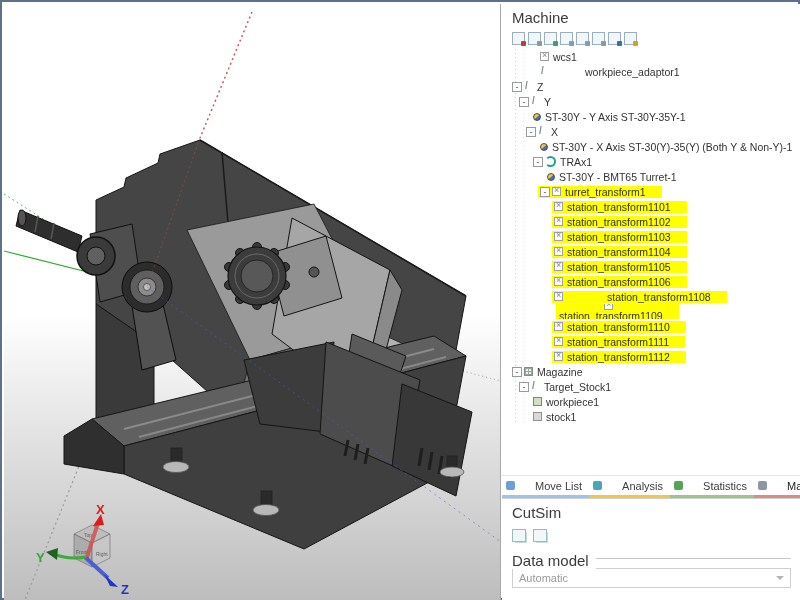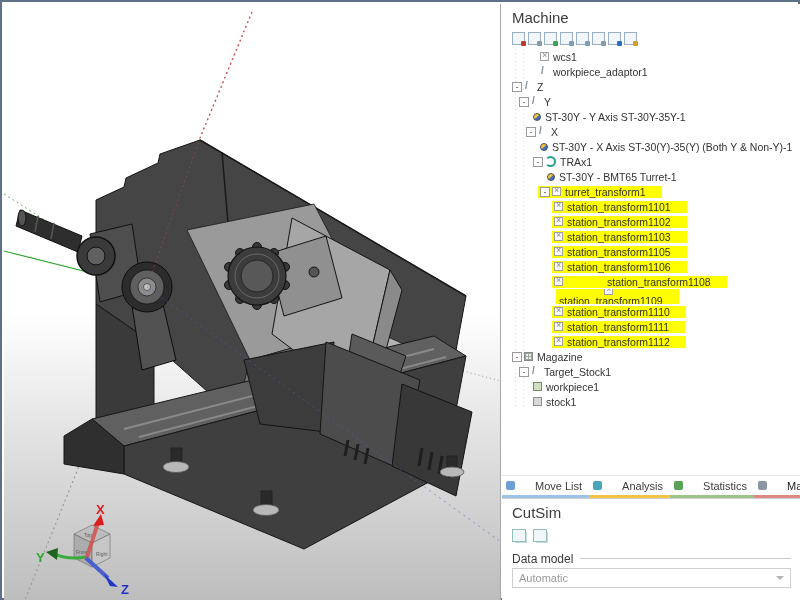--- a/index.html
+++ b/index.html
@@ -55,21 +55,21 @@
        border-bottom:3px solid transparent;flex:none;}
   .tab.active{color:#1d1d1d;}
   .tab-ic{width:9px;height:9px;border-radius:2px;flex:none;}
 
   
   #cutsim{position:absolute;left:0;top:495px;width:298px;}
   .cs-toolbar{padding:6px 0 0 10px;display:flex;}
   .cs-icon{width:12px;height:11px;border:1px solid #7fb5ad;background:#eef6f5;margin-right:7px;
            box-shadow:2px 2px 0 -1px #bcd8d4;opacity:.85;}
   .group{margin:16px 0 0 10px;width:279px;border-top:1px solid #c8c8c8;position:relative;padding-top:9px;}
-  .group-label{position:absolute;top:-7px;left:0;background:#fff;padding-right:7px;font-size:12px;color:#3a3a3a;}
+  .group-label{position:absolute;top:-7px;left:0;background:#fff;padding-right:7px;font-size:15px;color:#3a3a3a;}
   .combo{height:20px;border:1px solid #cfcfcf;background:#fff;display:flex;align-items:center;
          justify-content:space-between;padding:0 6px;font-size:11px;color:#9a9a9a;box-sizing:border-box;}
   .combo-arrow{width:0;height:0;border-left:4px solid transparent;border-right:4px solid transparent;
                border-top:4px solid #b4b4b4;}
 </style>
 </head>
 <body>
 
 <div id="frame">
 
@@ -220,21 +220,21 @@
         </span>
       </div>
     <div id="tree">
         <div class="trow">
           <span class="trow-inner" style="margin-left: 30px; justify-content: flex-end;">
             <span class="ticon ticon-transform"></span>
             <span class="tlabel">wcs1</span>
           </span>
         </div>
         <div class="trow">
-          <span class="trow-inner" style="margin-left: 30px;">
+          <span class="trow-inner" style="margin-left: 30px; gap: 32px;">
             <span class="ticon ticon-slash"></span>
             <span class="tlabel">workpiece_adaptor1</span>
           </span>
         </div>
         <div class="trow">
           <span class="trow-inner" style="margin-left: 2px;">
             <span class="exp">-</span>
             <span class="ticon ticon-slash"></span>
             <span class="tlabel">Z</span>
           </span>
@@ -294,20 +294,26 @@
         <div class="trow">
           <span class="trow-inner hl" style="margin-left: 44px;">
             <span class="ticon ticon-transform"></span>
             <span class="tlabel">station_transform1102</span>
           </span>
         </div>
         <div class="trow">
           <span class="trow-inner hl" style="margin-left: 44px;">
             <span class="ticon ticon-transform"></span>
             <span class="tlabel">station_transform1103</span>
+          </span>
+        </div>
+        <div class="trow">
+          <span class="trow-inner hl" style="margin-left: 44px;">
+            <span class="ticon ticon-transform"></span>
+            <span class="tlabel">station_transform1104</span>
           </span>
         </div>
         <div class="trow">
           <span class="trow-inner hl" style="margin-left: 44px;">
             <span class="ticon ticon-transform"></span>
             <span class="tlabel">station_transform1105</span>
           </span>
         </div>
         <div class="trow">
           <span class="trow-inner hl" style="margin-left: 44px;">

